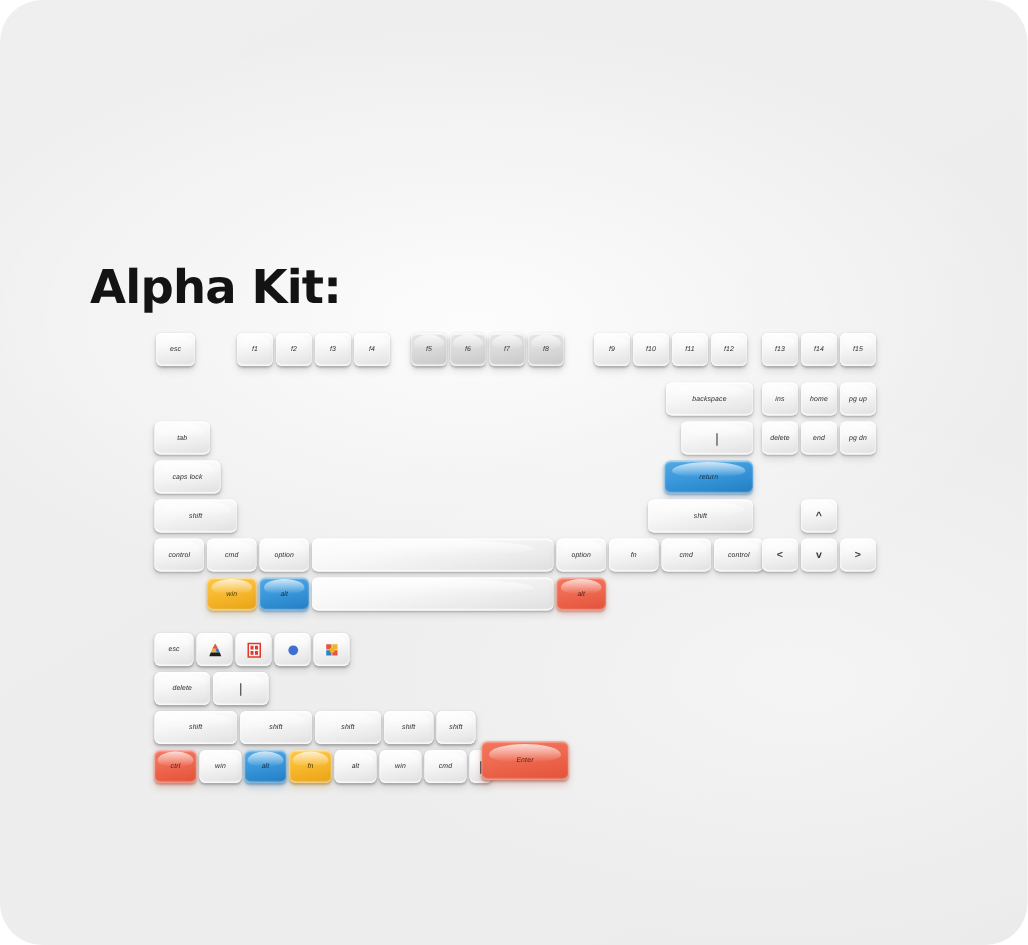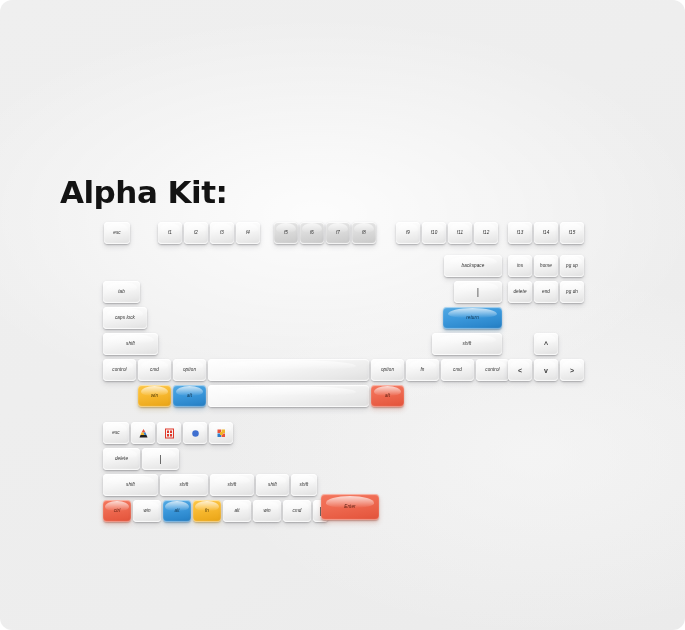--- a/index.html
+++ b/index.html
@@ -7,21 +7,21 @@
     width: 685px; height: 630px;
     background: #ffffff;
     font-family: "Liberation Sans", sans-serif;
     overflow: hidden;
   }
   #card {
     position: absolute;
     left: 0; top: 0;
     width: 685px; height: 630px;
     background: linear-gradient(150deg, #efefef 0%, #eeeeee 40%, #ededed 70%, #ebebeb 100%);
-    border-radius: 12px;
+    border-radius: 28px;
     overflow: hidden;
   }
   
   #sheen {
     position: absolute; inset: 0;
     background:
       radial-gradient(ellipse 620px 320px at 46% 34%, rgba(255,255,255,0.85) 0%, rgba(255,255,255,0.0) 62%),
       radial-gradient(ellipse 460px 260px at 78% 72%, rgba(250,250,250,0.55) 0%, rgba(255,255,255,0) 70%);
     pointer-events: none;
   }

